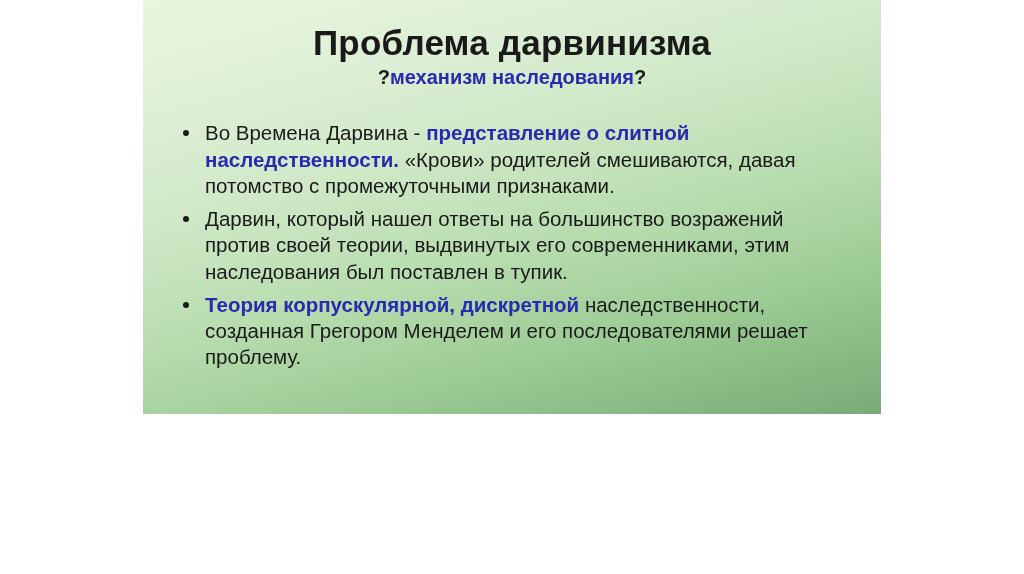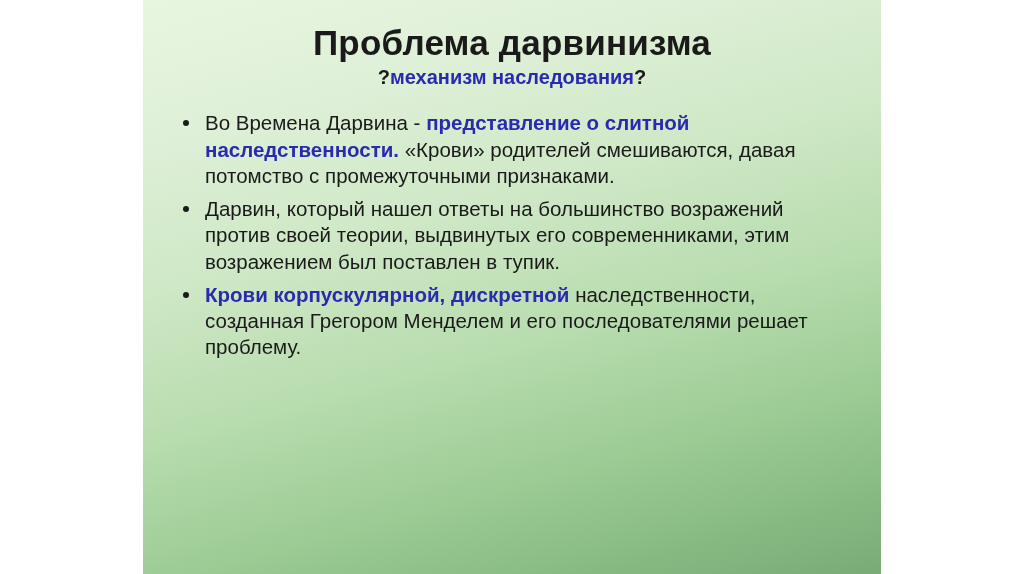--- a/index.html
+++ b/index.html
@@ -17,21 +17,21 @@
     position: relative;
     width: 1024px;
     height: 574px;
     background: #ffffff;
   }
   .slide {
     position: absolute;
     left: 143px;
     top: 0px;
     width: 738px;
-    height: 574px;
+    height: 414px;
     background: linear-gradient(165deg, #e8f6e0 0%, #dff0d8 18%, #cfe8c6 38%, #b7dcae 58%, #9ccb94 76%, #86b982 90%, #79ab77 100%);
     box-sizing: border-box;
     padding: 0;
     overflow: hidden;
   }
   .title-block {
     padding-top: 24px;
     text-align: center;
     line-height: 1.08;
   }
@@ -44,21 +44,21 @@
   .title-line2 {
     font-size: 20px;
     font-weight: bold;
     color: #2a2ab0;
     margin-top: 5px;
   }
   .title-line2 .q {
     color: #1a1a1a;
   }
   .body-block {
-    margin-top: 22px;
+    margin-top: 32px;
     padding: 0 43px 0 28px;
   }
   ul.bullets {
     list-style: none;
     margin: 0;
     padding: 0;
   }
   ul.bullets > li {
     position: relative;
     padding-left: 34px;
@@ -103,25 +103,25 @@
       <ul class="bullets">
 
         <li>
           <span class="dot"></span>
           <span>Во Времена Дарвина - </span><span class="hl">представление о слитной наследственности.</span><span> «Крови» родителей смешиваются, давая потомство с промежуточными признаками.</span>
         </li>
 
 
         <li>
           <span class="dot"></span>
-          <span>Дарвин, который нашел ответы на большинство возражений против своей теории, выдвинутых его современниками, этим возражением был поставлен в тупик.</span>
+          <span>Дарвин, который нашел ответы на большинство возражений против своей теории, выдвинутых его современниками, этим наследования был поставлен в тупик.</span>
         </li>
 
         <li class="blue-item">
           <span class="dot"></span>
-          <span class="hl">Крови корпускулярной, дискретной</span><span> наследственности, созданная Грегором Менделем и его последователями решает проблему.</span>
+          <span class="hl">Теория корпускулярной, дискретной</span><span> наследственности, созданная Грегором Менделем и его последователями решает проблему.</span>
         </li>
 
       </ul>
     </div>
 
   </div>
 </div>
 
 </body></html>

